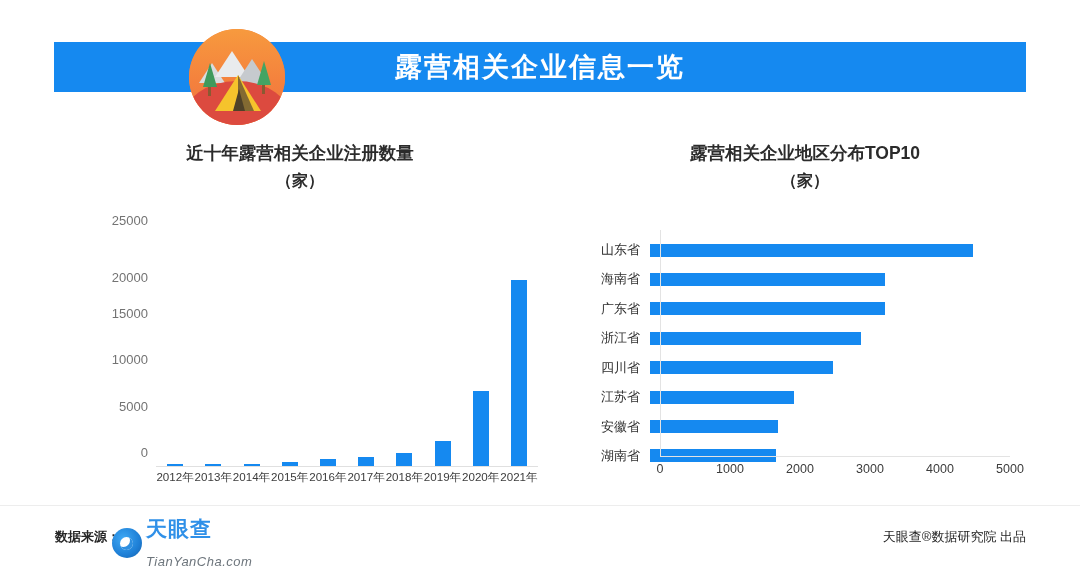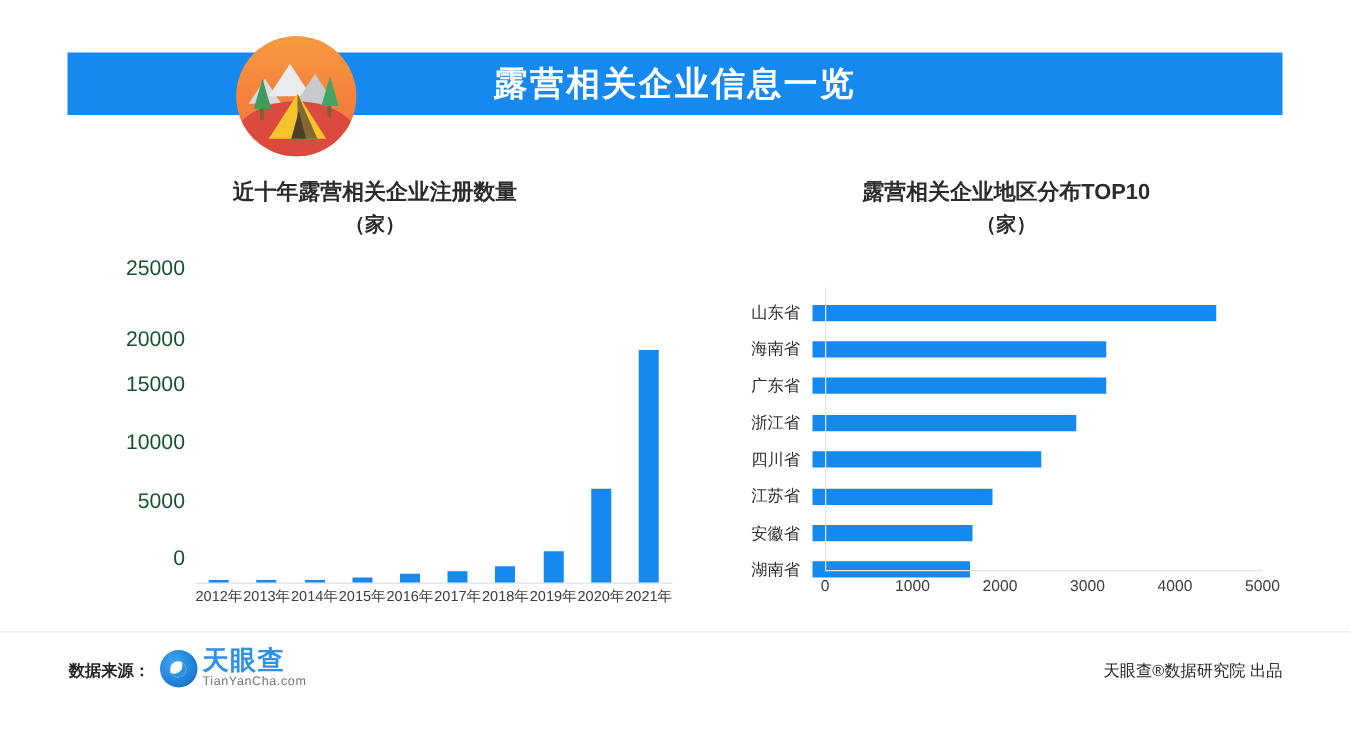--- a/index.html
+++ b/index.html
@@ -118,22 +118,22 @@
   }
   #vchart .plot {
     position: absolute;
     left: 38px; top: 0; right: 0; bottom: 0;
   }
   #vchart .ylabel {
     position: absolute;
     right: 100%;
     margin-right: 8px;
     transform: translateY(-50%);
-    font-size: 17px;
-    color: #14532d;
+    font-size: 13px;
+    color: #737373;
     white-space: nowrap;
   }
   #vchart .axis-line {
     position: absolute; left: 0; right: 0; bottom: 0;
     height: 1px; background: #e0e0e0;
   }
   #vchart .bars {
     position: absolute; left: 0; right: 0; bottom: 1px; top: 0;
     display: flex;
     align-items: flex-end;
@@ -202,38 +202,38 @@
   
   #footer-rule {
     position: absolute; left: 0; top: 505px; width: 1080px; height: 1px;
     background: #ededed;
   }
   #src-label {
     position: absolute; left: 55px; top: 528px;
     font-size: 13px; color: #262626; font-weight: bold; white-space: nowrap;
   }
   #tyc-logo {
-    position: absolute; left: 128px; top: 518px;
+    position: absolute; left: 112px; top: 518px;
     display: flex; align-items: center; gap: 4px;
   }
   #tyc-mark {
     width: 30px; height: 30px; border-radius: 50%;
     background: radial-gradient(circle at 38% 36%, #3fa9f5 0%, #1e7fd6 60%, #165fa8 100%);
     position: relative; overflow: hidden;
   }
   #tyc-mark::after {
     content: ""; position: absolute;
     left: 8px; top: 9px; width: 13px; height: 13px;
     border-radius: 50%;
     background: #ffffff;
     box-shadow: inset -3px -3px 0 0 #2e8fe0;
   }
   #tyc-wordmark { display: flex; flex-direction: column; line-height: 1; }
   #tyc-cn { font-size: 21px; font-weight: bold; color: #2f90e8; letter-spacing: 1px; }
-  #tyc-en { font-size: 10px; color: #6d757c; letter-spacing: .5px; margin-top: 2px; }
+  #tyc-en { font-size: 13px; color: #6d757c; letter-spacing: .5px; margin-top: 16px; font-style: italic; }
   #produced-by {
     position: absolute; right: 54px; top: 528px;
     font-size: 13px; color: #262626; font-weight: normal; white-space: nowrap;
   }
 </style>
 </head>
 <body>
 
 <div id="page">
 

